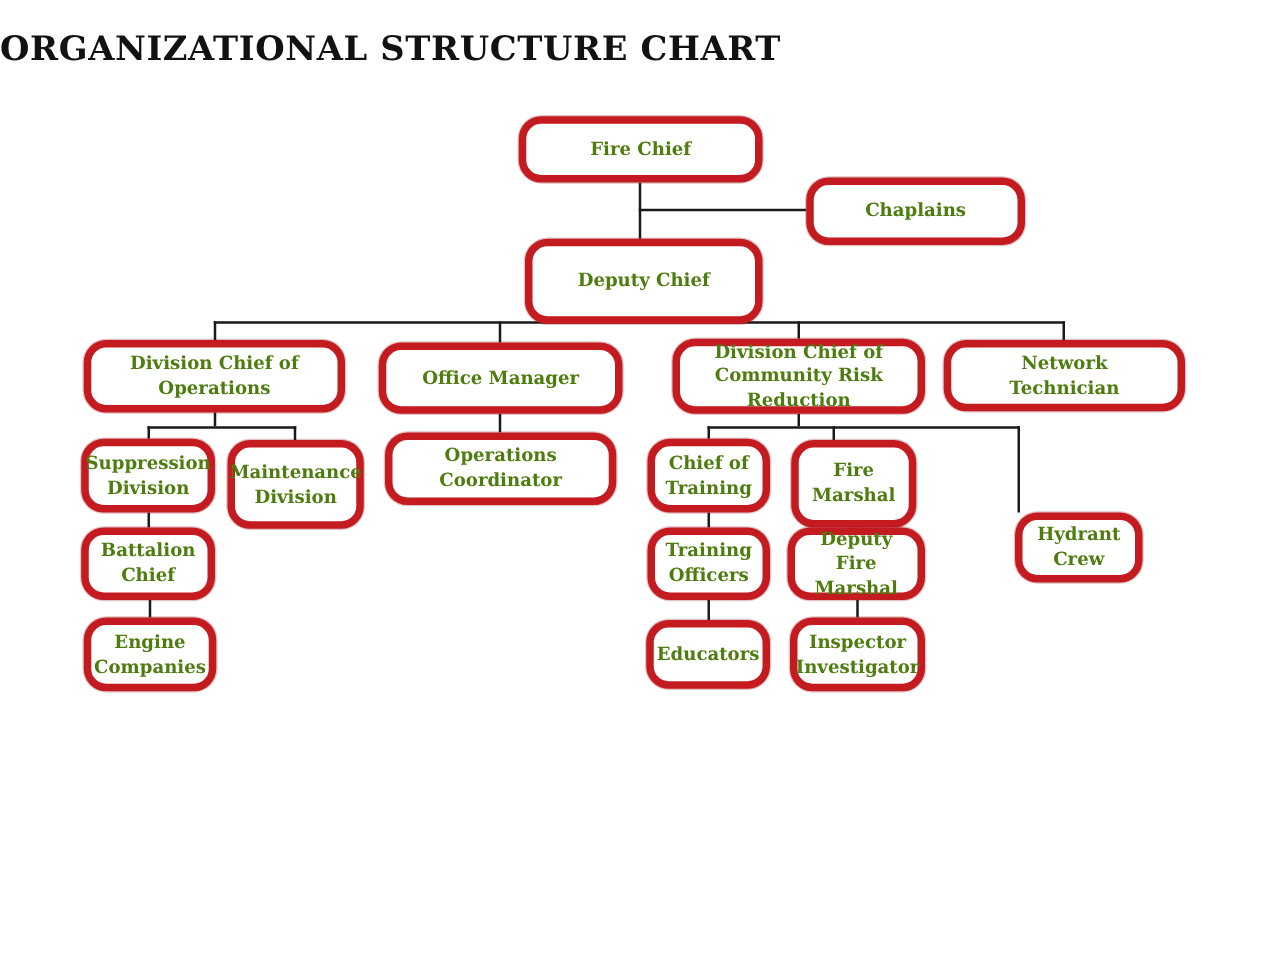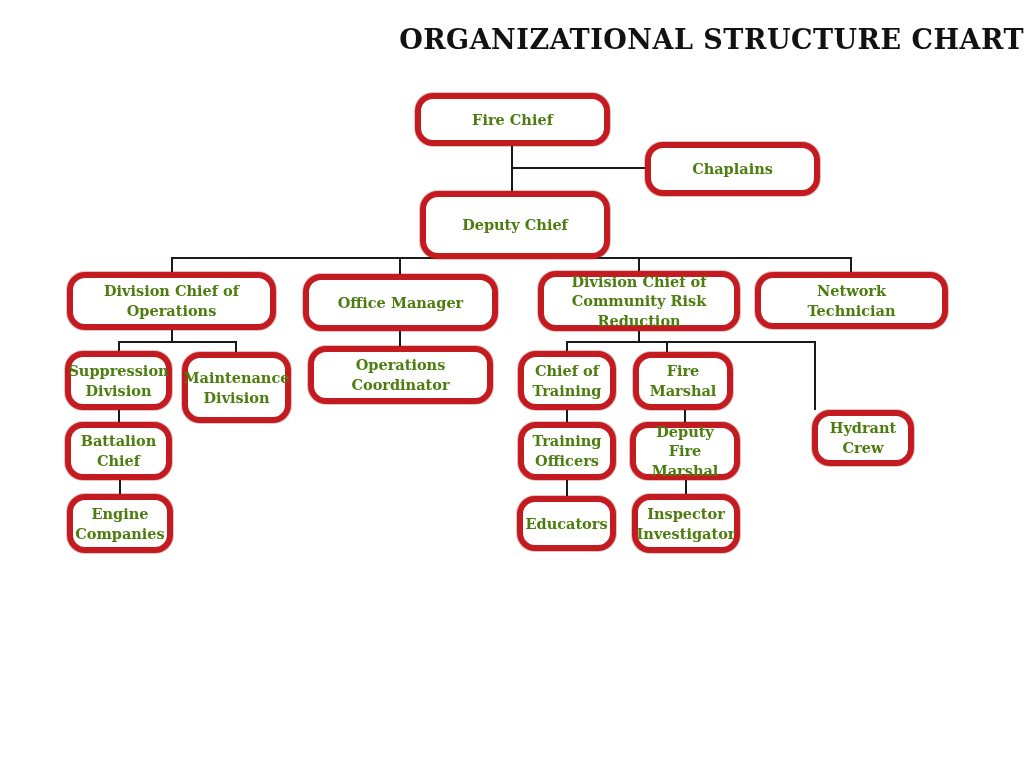--- a/index.html
+++ b/index.html
@@ -5,21 +5,21 @@
   html,body{margin:0;padding:0;background:#ffffff;}
   #canvas{
     position:relative;
     width:1024px;height:768px;
     background:#ffffff;
     font-family:"DejaVu Serif","Liberation Serif",serif;
     overflow:hidden;
   }
   .chart-title{
     position:absolute;left:0;top:24px;width:1024px;
-    text-align:right;
+    text-align:left;
     font-size:27px;font-weight:bold;
     letter-spacing:0.5px;
     color:#121212;
     margin:0;
   }
   .node{
     position:absolute;
     box-sizing:border-box;
     background:#ffffff;
     border:6px solid #c41b20;
@@ -46,21 +46,21 @@
   .n-chaplains           {left:645px;top:142px;width:175px;height:54px;}
   .n-deputy-chief        {left:420px;top:191px;width:190px;height:68px;}
   .n-div-ops             {left:67px; top:272px;width:209px;height:58px;}
   .n-office-manager      {left:303px;top:274px;width:195px;height:57px;}
   .n-div-crr             {left:538px;top:271px;width:202px;height:60px;}
   .n-network-tech        {left:755px;top:272px;width:193px;height:57px;}
   .n-suppression         {left:65px; top:351px;width:107px;height:59px;}
   .n-maintenance         {left:182px;top:352px;width:109px;height:71px;}
   .n-ops-coordinator     {left:308px;top:346px;width:185px;height:58px;}
   .n-chief-training      {left:518px;top:351px;width:98px; height:59px;}
-  .n-fire-marshal        {left:633px;top:352px;width:100px;height:58px;}
+  .n-fire-marshal        {left:633px;top:352px;width:100px;height:70px;}
   .n-hydrant-crew        {left:812px;top:410px;width:102px; height:56px;}
   .n-battalion-chief     {left:65px; top:422px;width:107px;height:58px;}
   .n-training-officers   {left:518px;top:422px;width:98px; height:58px;}
   .n-deputy-fire-marshal {left:630px;top:422px;width:110px;height:58px;}
   .n-engine-companies    {left:67px; top:494px;width:106px;height:59px;}
   .n-educators           {left:517px;top:496px;width:99px; height:55px;}
   .n-inspector-inv       {left:632px;top:494px;width:108px;height:59px;}
 </style>
 </head>
 <body>

